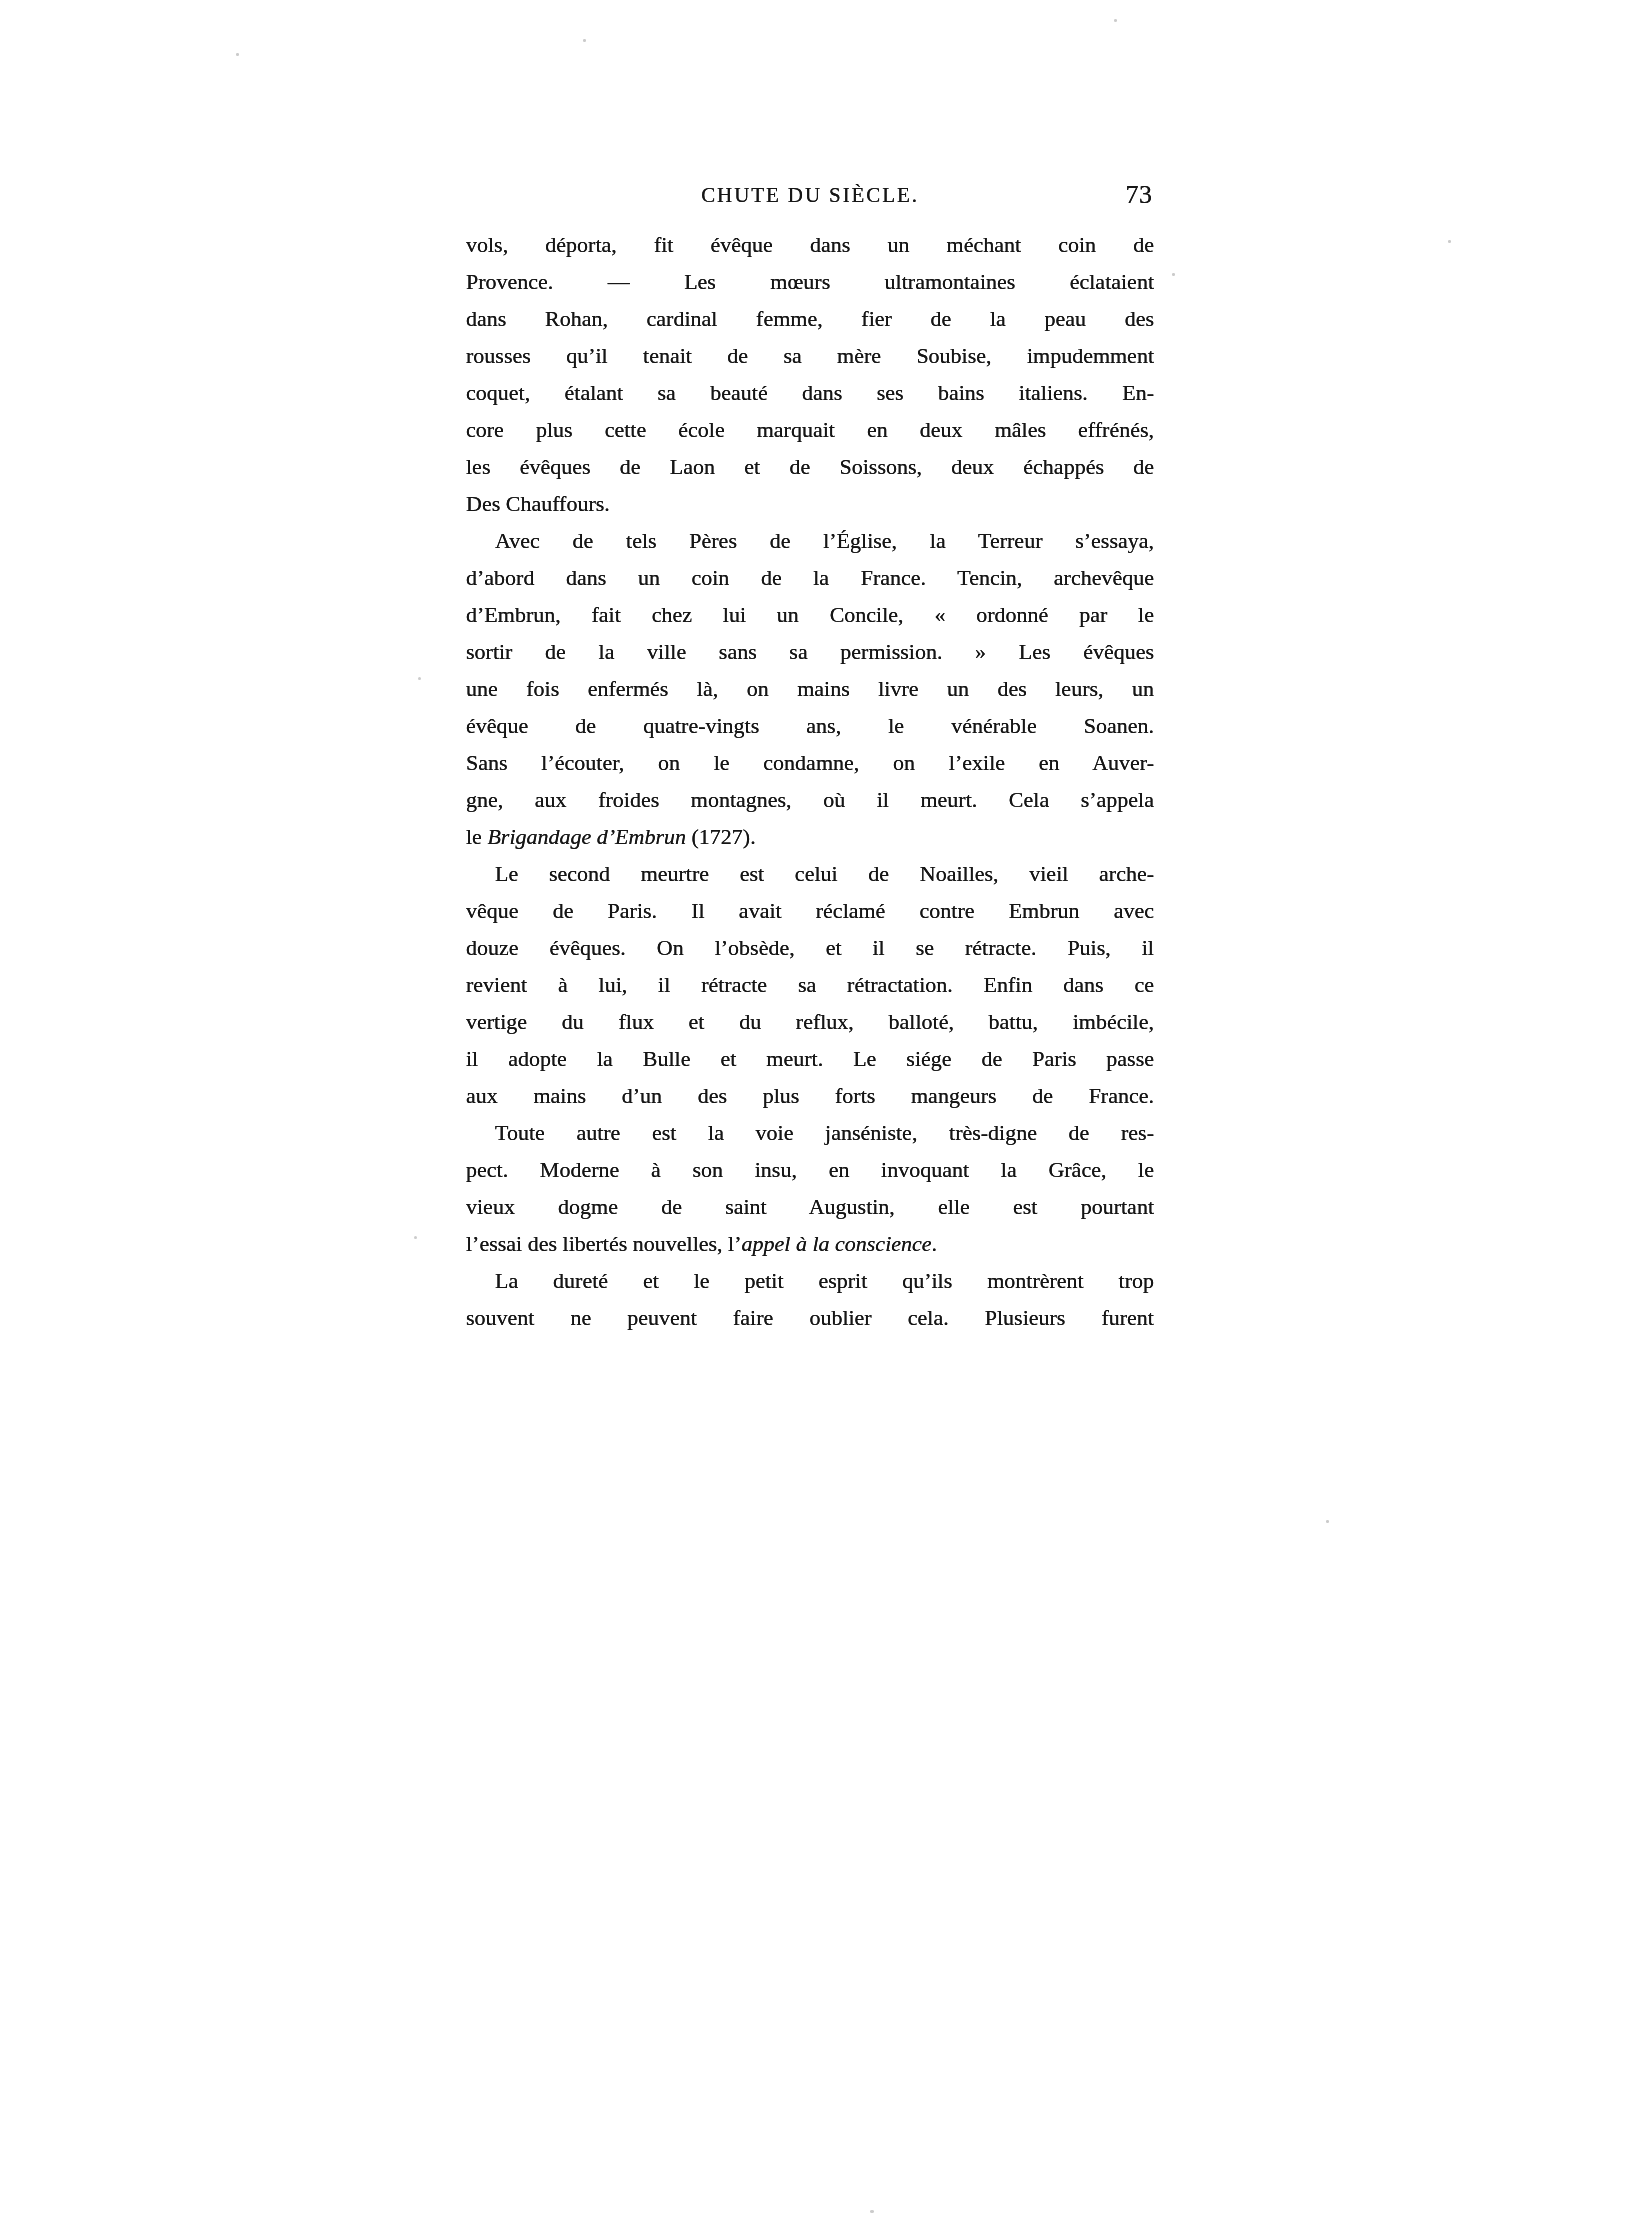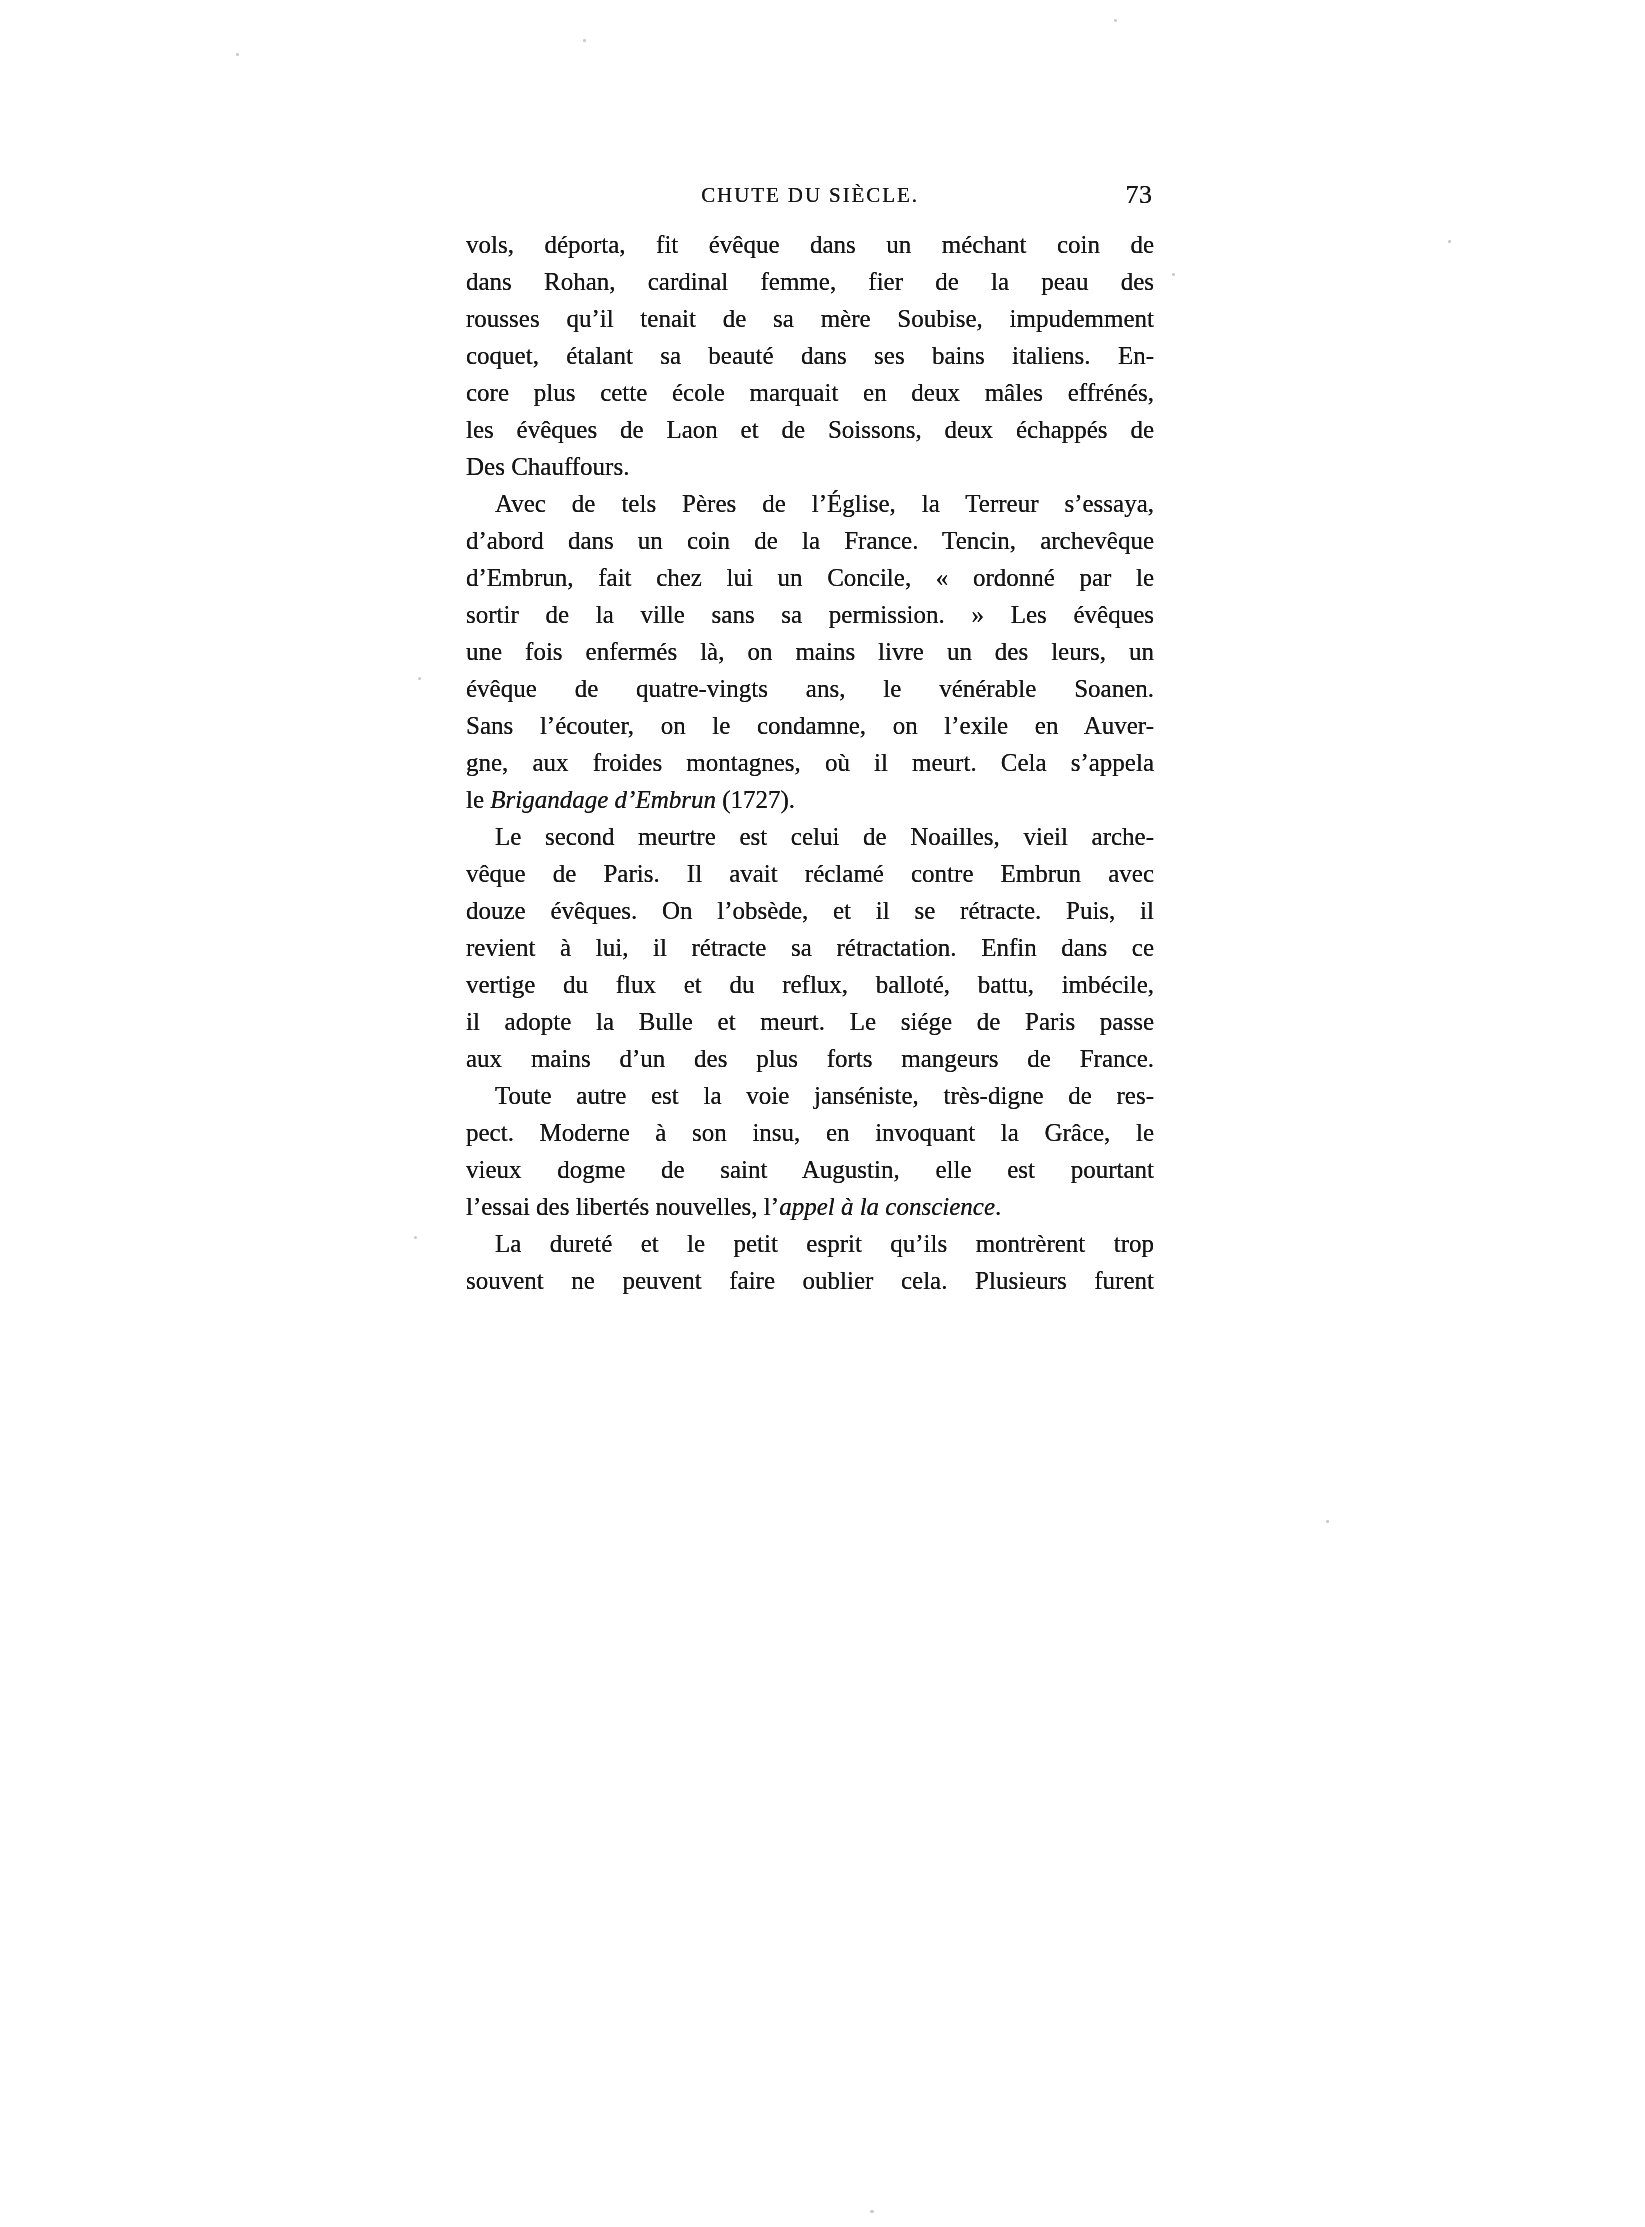--- a/index.html
+++ b/index.html
@@ -27,21 +27,21 @@
     white-space:nowrap;
   }
   .page-number{
     position:absolute;right:1.3px;top:0;
     letter-spacing:0.6px;
     font-size:26px;
   }
   .text-column{
     position:absolute;
     left:466px;top:226px;width:688px;
-    font-size:25px;
+    font-size:22px;
     text-shadow:0 0 0.4px currentColor;
   }
   .paragraph{margin:0;padding:0;}
   .line{
     height:37px;
     line-height:37px;
     text-align:justify;
     -moz-text-align-last:justify;
     text-align-last:justify;
     overflow:hidden;
@@ -66,20 +66,21 @@
 <div class="page">
 
   <div class="running-header">
     <span>CHUTE DU SIÈCLE.</span>
     <span class="page-number">73</span>
   </div>
 
   <div class="text-column" id="text-column">
       <div class="paragraph">
         <div class="line"><span>vols, déporta, fit évêque dans un méchant coin de</span></div>
+        <div class="line"><span>Provence. — Les mœurs ultramontaines éclataient</span></div>
         <div class="line"><span>dans Rohan, cardinal femme, fier de la peau des</span></div>
         <div class="line"><span>rousses qu’il tenait de sa mère Soubise, impudemment</span></div>
         <div class="line"><span>coquet, étalant sa beauté dans ses bains italiens. En-</span></div>
         <div class="line"><span>core plus cette école marquait en deux mâles effrénés,</span></div>
         <div class="line"><span>les évêques de Laon et de Soissons, deux échappés de</span></div>
         <div class="line endline"><span>Des Chauffours.</span></div>
       </div>
       <div class="paragraph">
         <div class="line indent"><span>Avec de tels Pères de l’Église, la Terreur s’essaya,</span></div>
         <div class="line"><span>d’abord dans un coin de la France. Tencin, archevêque</span></div>

